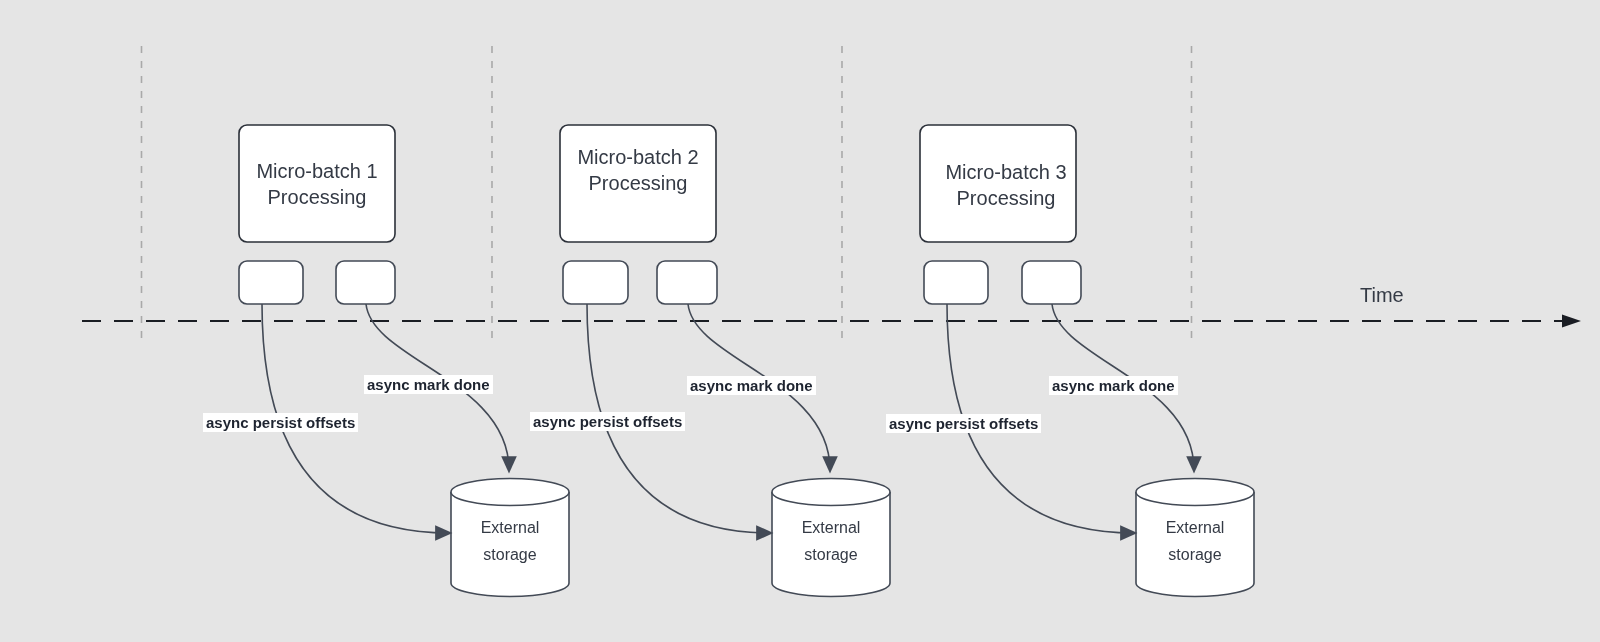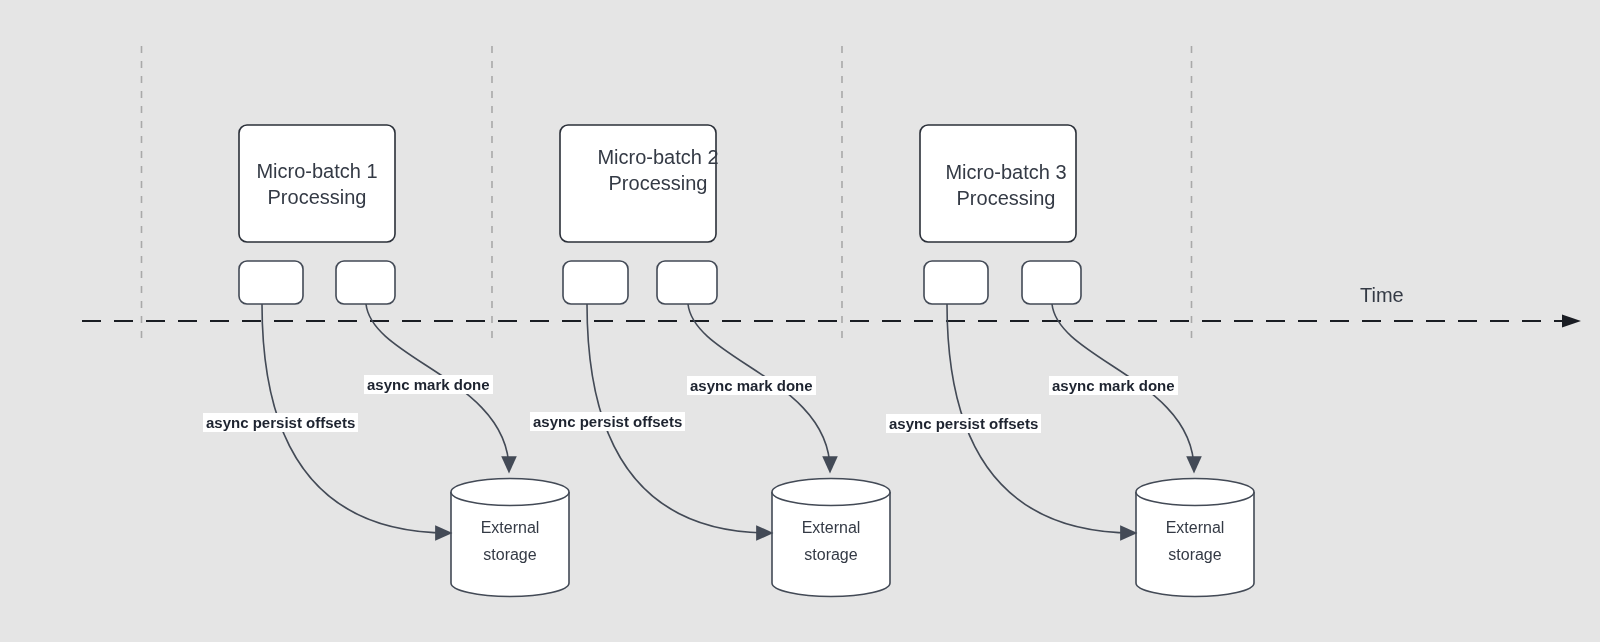--- a/index.html
+++ b/index.html
@@ -130,21 +130,21 @@
     <path class="flow-arrow" marker-end="url(#arrowhead)" d="M1052,304 C1058,360 1194,380 1194,470"></path>
   </svg>
 
   <div class="box-title" style="left:239px; top:125px; width:156px; height:117px;">Micro-batch 1
 Processing</div>
   <div class="storage-label" style="left:451px; top:497px; width:118px; height:88px;">External
 storage</div>
   <div class="edge-label" style="left:203px; top:413px;">async persist offsets</div>
   <div class="edge-label" style="left:364px; top:375px;">async mark done</div>
 
-  <div class="box-title" style="left:580px; top:125px; width:156px; height:89px;border-radius:10px;">Micro-batch 2
+  <div class="box-title" style="left:560px; top:125px; width:156px; height:89px;border-radius:10px;">Micro-batch 2
 Processing</div>
   <div class="storage-label" style="left:772px; top:497px; width:118px; height:88px;">External
 storage</div>
   <div class="edge-label" style="left:530px; top:412px;">async persist offsets</div>
   <div class="edge-label" style="left:687px; top:376px;">async mark done</div>
 
   <div class="box-title" style="left:920px; top:125px; width:156px; height:119px;padding-left:8px;">Micro-batch 3
 Processing</div>
   <div class="storage-label" style="left:1136px; top:497px; width:118px; height:88px;">External
 storage</div>

